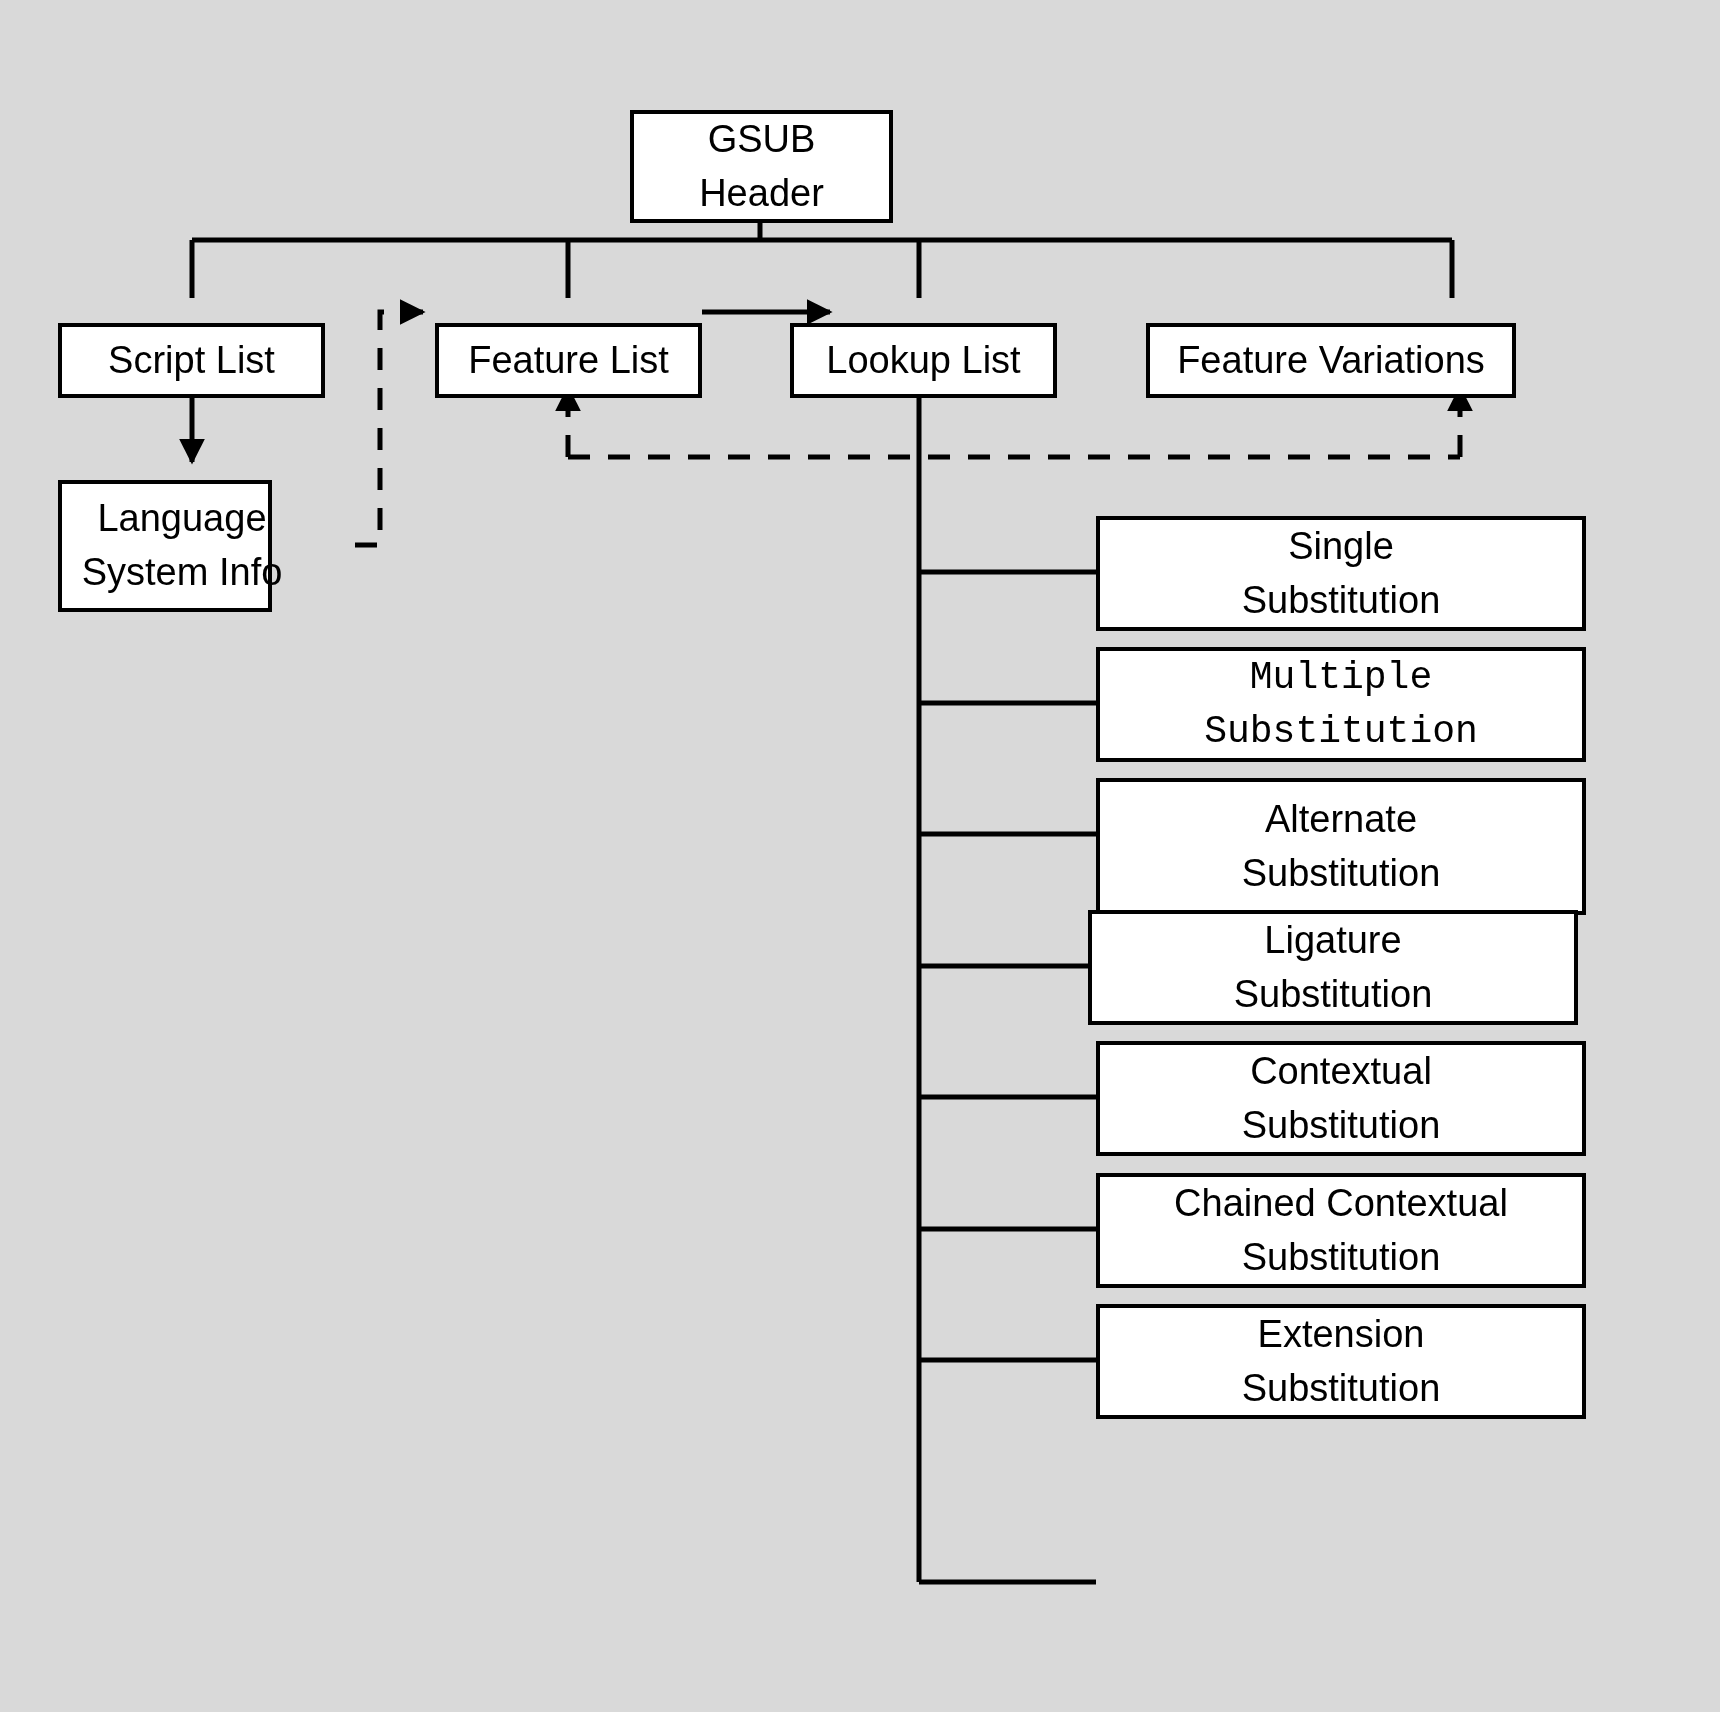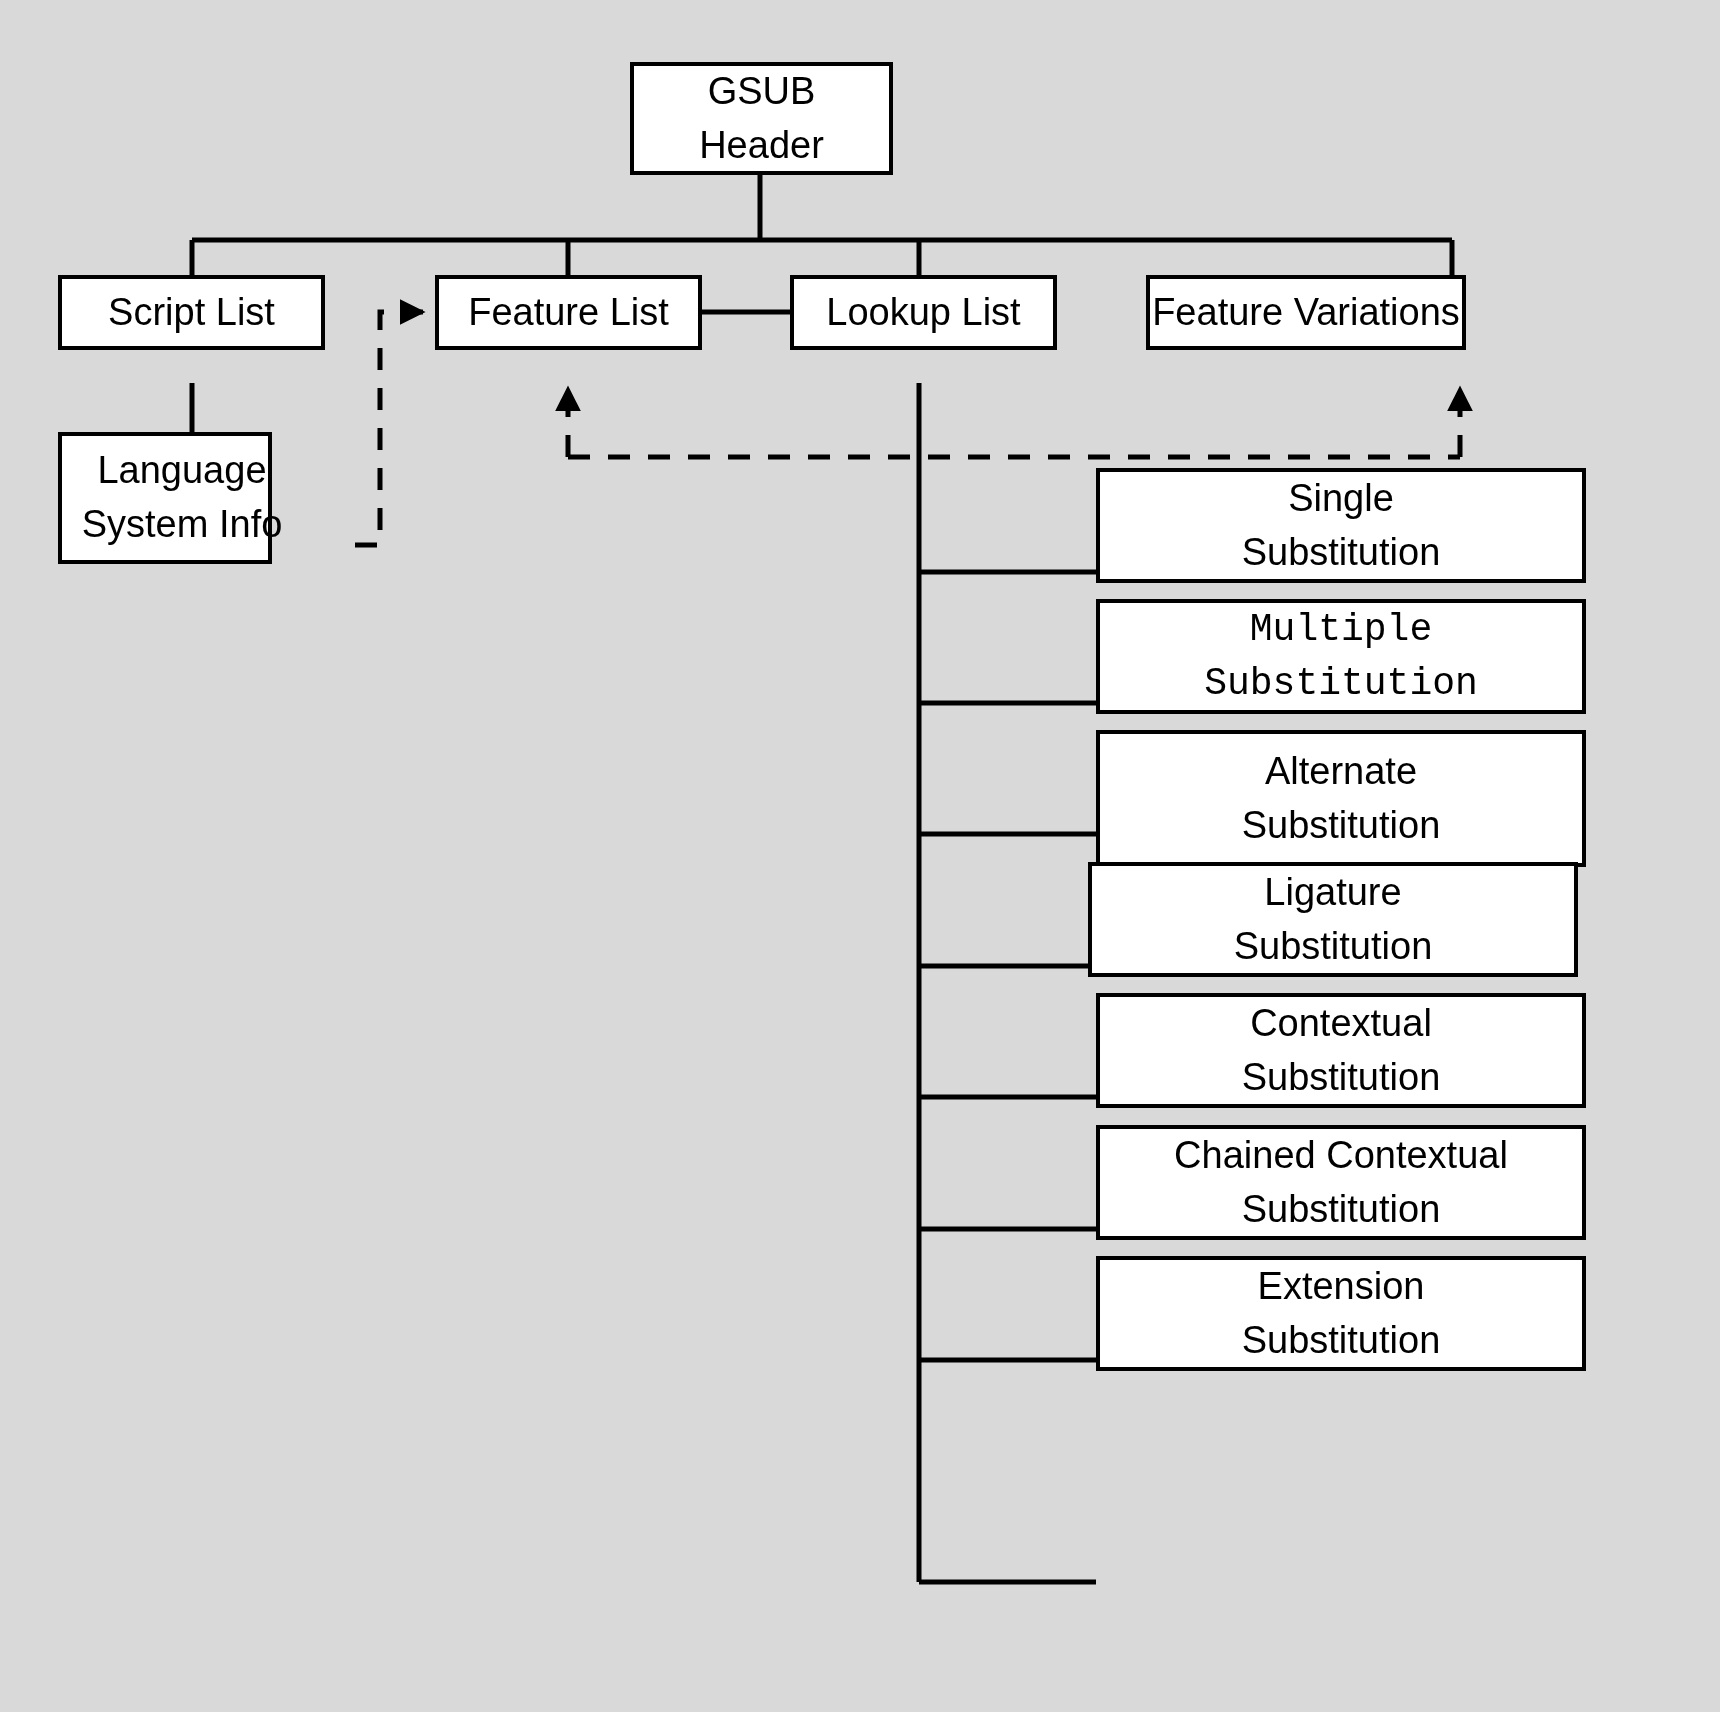--- a/index.html
+++ b/index.html
@@ -32,20 +32,21 @@
     display: flex;
     flex-direction: column;
     align-items: center;
     justify-content: center;
     text-align: center;
     color: #000000;
     font-family: "Liberation Sans", sans-serif;
     font-size: 38px;
     line-height: 1.42;
     z-index: 2;
+    margin-top: 48px;
   }
   .node .line1, .node .line2 {
     display: block;
     white-space: nowrap;
   }
   .node.one-line {
     justify-content: center;
   }
 </style>
 </head>
@@ -101,21 +102,21 @@
   </div>
 
   <div class="node one-line" style="left:435px; top:275px; width:267px; height:75px;">
     <span class="line1">Feature List</span>
   </div>
 
   <div class="node one-line" style="left:790px; top:275px; width:267px; height:75px;">
     <span class="line1">Lookup List</span>
   </div>
 
-  <div class="node one-line" style="left:1146px; top:275px; width:320px; height:75px;">
+  <div class="node one-line" style="left:1146px; top:275px; width:370px; height:75px;">
     <span class="line1">Feature Variations</span>
   </div>
 
   <div class="node" style="left:58px; top:432px; width:214px; height:132px;padding-left:34px;">
     <span class="line1">Language</span>
     <span class="line2">System Info</span>
   </div>
 
   <div class="node" style="left:1096px; top:468px; width:490px; height:115px;">
     <span class="line1">Single</span>

